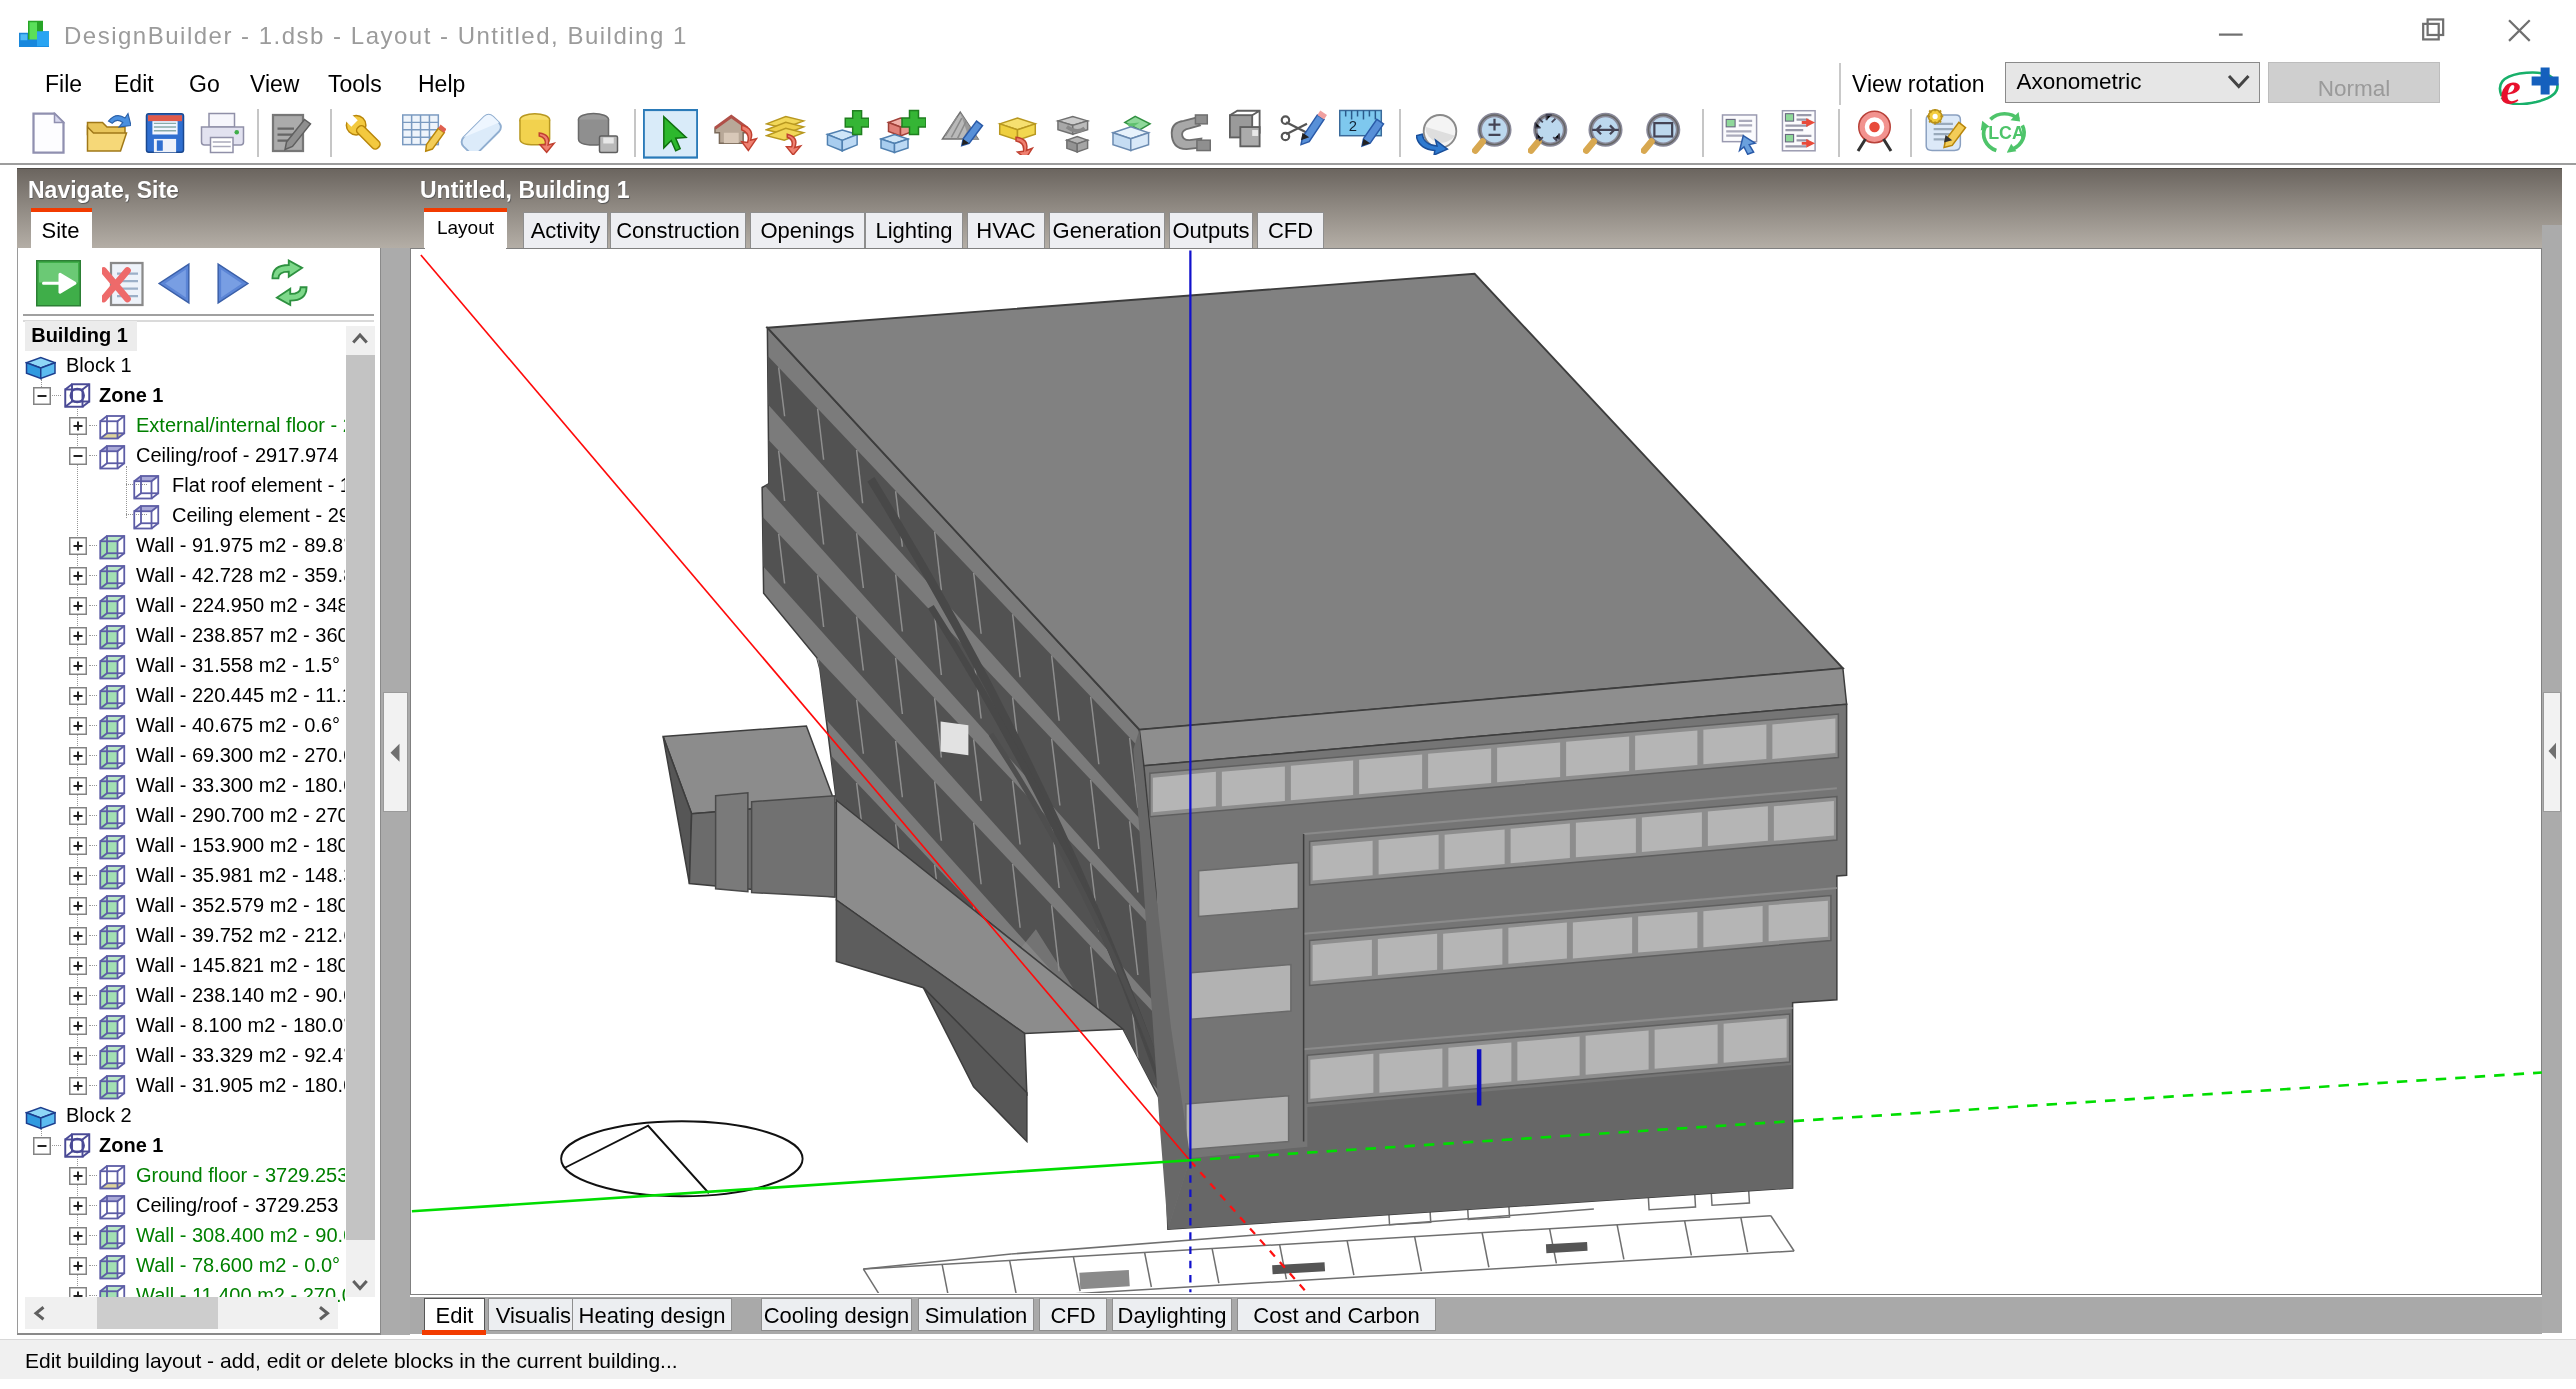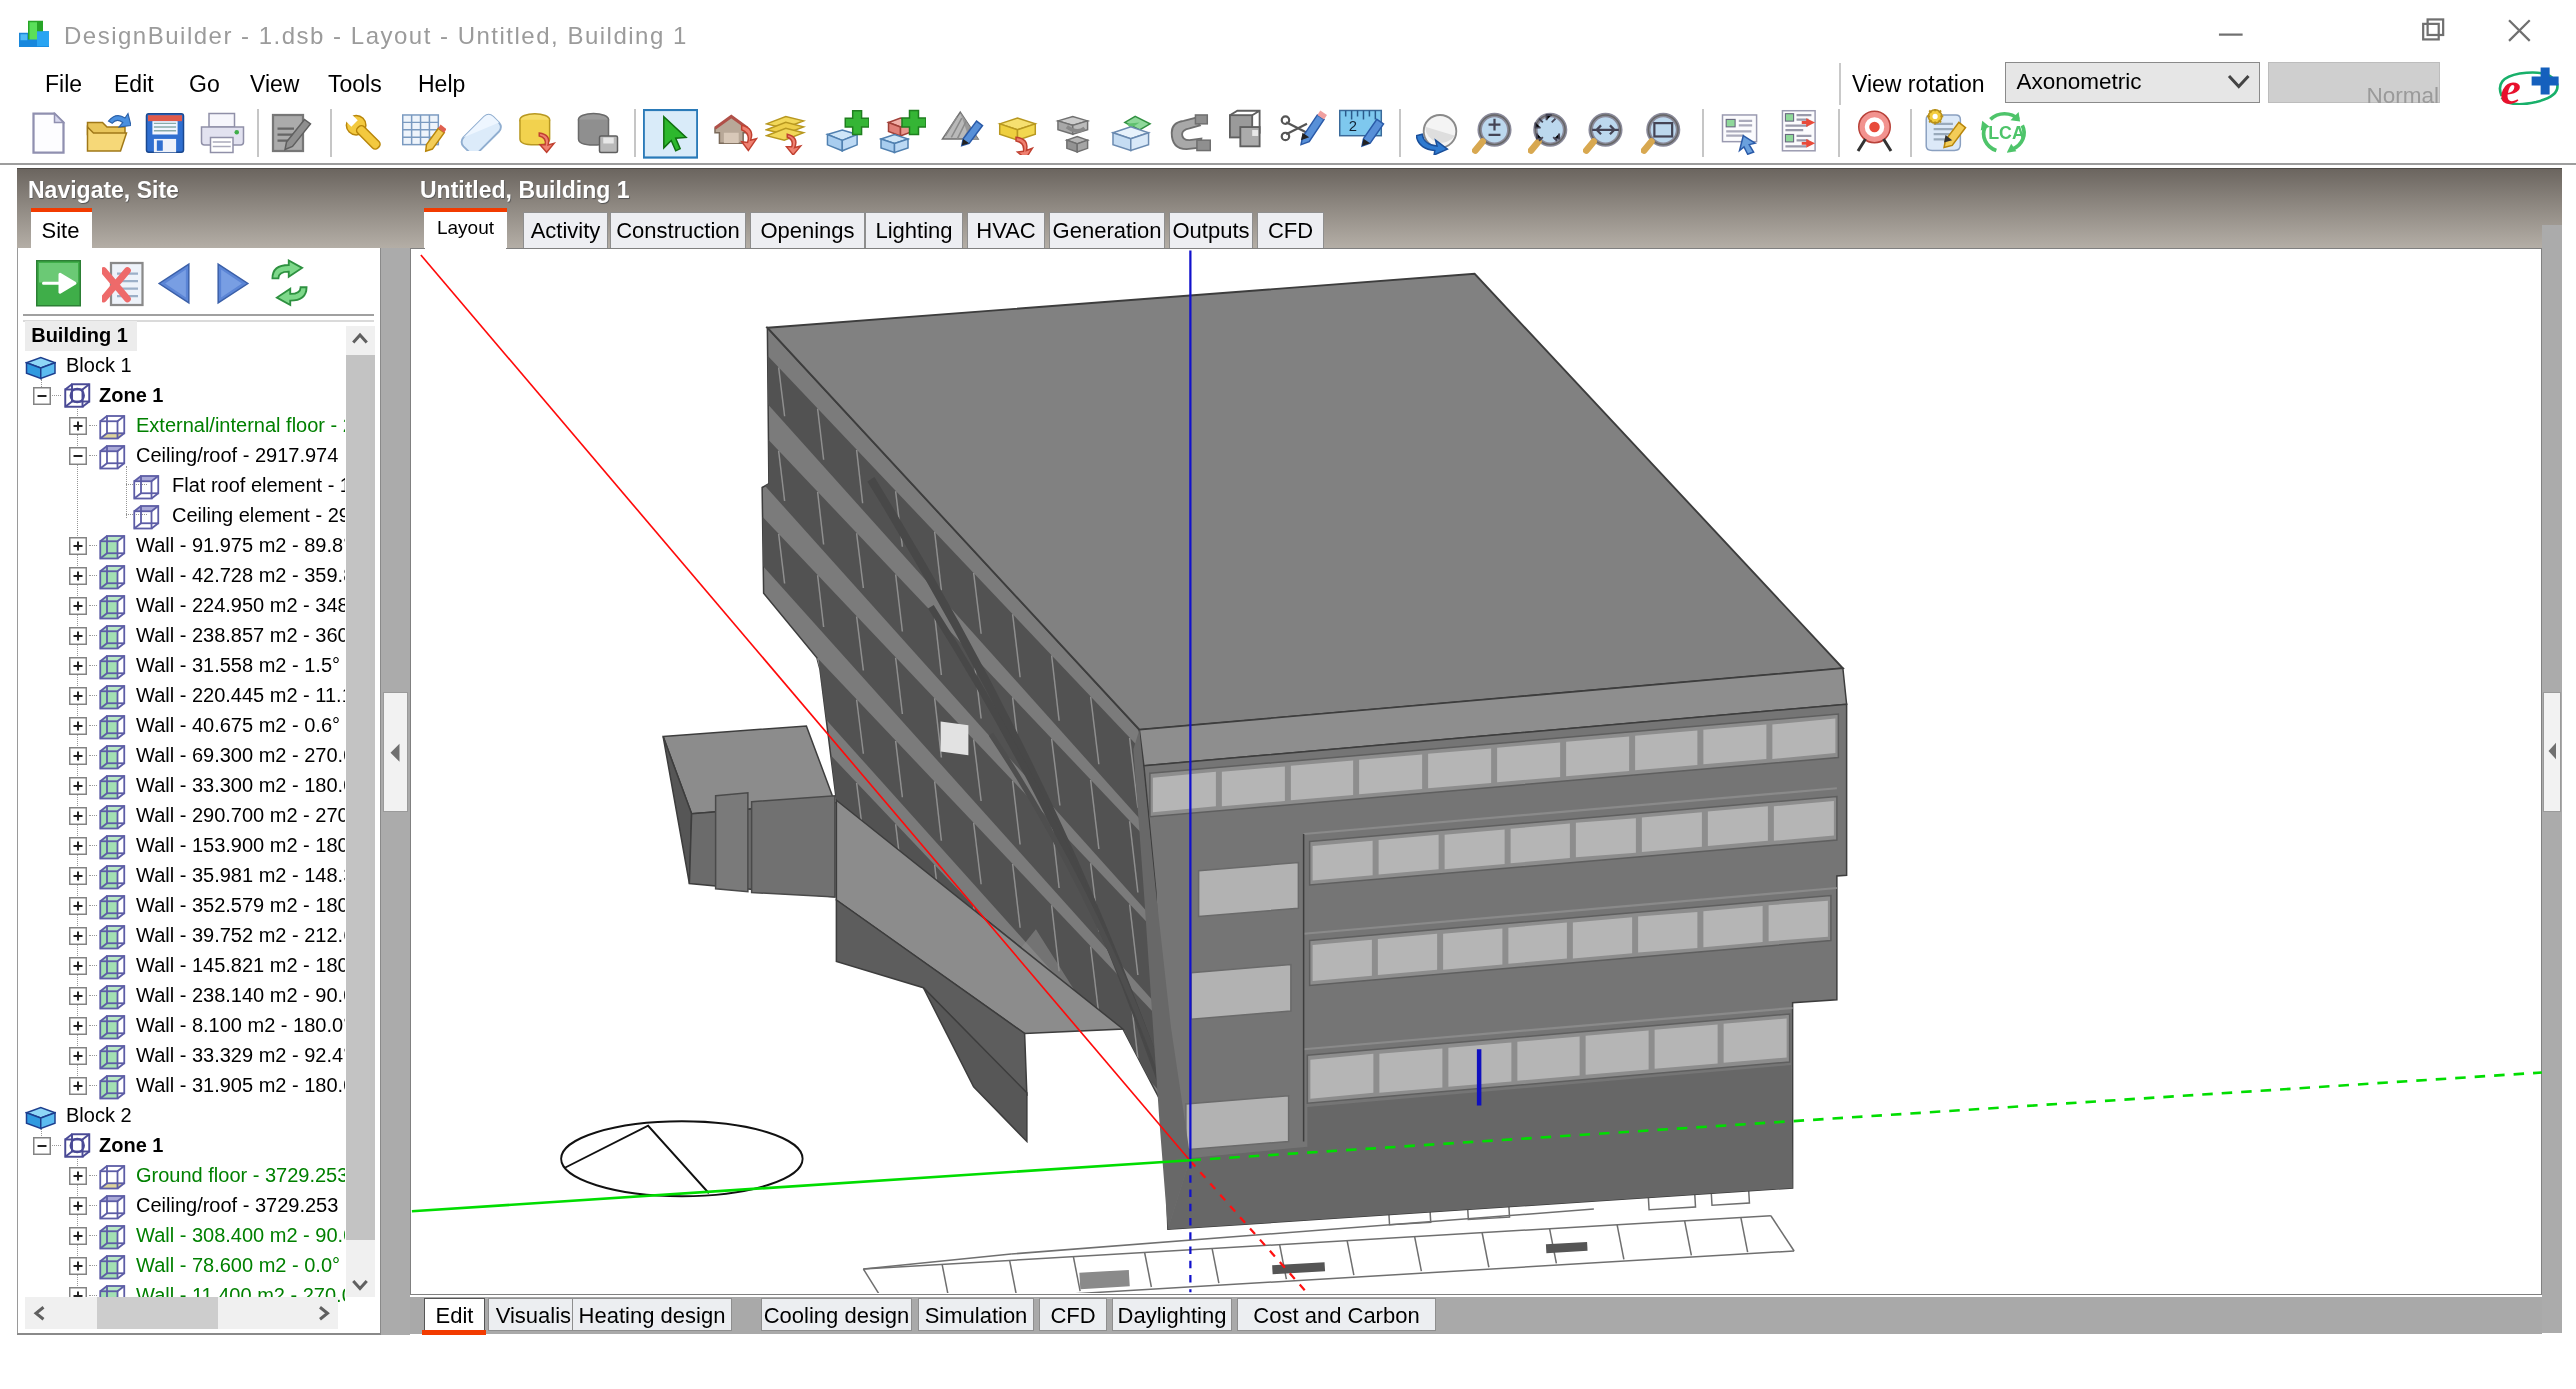--- a/index.html
+++ b/index.html
@@ -49,21 +49,21 @@
   <div class="abs menu" style="left:418px;top:7.5px;">Help</div>
   <div class="abs" style="left:1839px;top:0px;width:1.5px;height:42px;background:#c9c9c9;"></div>
   <div class="abs menu" style="left:1852px;top:7.5px;">View rotation</div>
   <div class="abs" style="left:2005px;top:-1.5px;width:255px;height:41px;background:#e6e6e6;border:1.5px solid #8a8a8a;">
      <div class="abs" style="left:10.5px;top:6px;font-size:22.5px;color:#000;">Axonometric</div>
      <svg class="abs" style="right:7.5px;top:10.5px;" width="25.5" height="18" viewBox="0 0 34 24">
           <path d="M4 4 L17 18 L30 4" stroke="#444" stroke-width="4" fill="none"></path>
         </svg>
   </div>
   <div class="abs" style="left:2268px;top:-1.5px;width:172px;height:41px;background:#cfcfcf;border:1.5px solid #bdbdbd;">
-     <div style="text-align:right;font-size:22.5px;color:#9a9a9a;margin-top:20px;">Normal</div>
+     <div style="text-align:center;font-size:22.5px;color:#9a9a9a;margin-top:13px;">Normal</div>
   </div>
 
   <svg class="abs" style="left:2491px;top:0px;" width="79" height="48" viewBox="0 0 105 64">
     <path d="M14 44 Q 4 20 38 14 Q 80 8 88 28 Q 92 44 60 52 Q 24 60 14 46" fill="none" stroke="#18b06a" stroke-width="3.5"></path>
     <rect x="10" y="10" width="58" height="46" fill="#ffffff" opacity="0"></rect>
     <text x="12" y="54" font-family="Liberation Serif" font-weight="bold" font-style="italic" font-size="62" fill="#e8112d">e</text>
     <path d="M72 6 v36 M54 24 h36" stroke="#1560bd" stroke-width="12" fill="none"></path>
   </svg>
 </div>
 
@@ -1243,15 +1243,18 @@
   <div class="abs" style="left:422px;top:1330px;width:64px;height:5.2px;background:#f23b00;"></div>
   <div class="abs btab" style="left:488px;width:103px;">Visualise</div>
   <div class="abs btab" style="left:572px;width:160px;">Heating design</div>
   <div class="abs btab" style="left:761px;width:151px;">Cooling design</div>
   <div class="abs btab" style="left:918px;width:116px;">Simulation</div>
   <div class="abs btab" style="left:1039px;width:68px;">CFD</div>
   <div class="abs btab" style="left:1112px;width:120px;">Daylighting</div>
   <div class="abs btab" style="left:1237px;width:199px;">Cost and Carbon</div>
 </div>
 
+<div class="abs" style="left:0;top:1339px;width:2576px;height:40px;background:#f0f0f0;border-top:1.5px solid #d8d8d8;">
+  <div class="abs" style="left:25px;top:9px;font-size:21px;color:#000;">Edit building layout - add, edit or delete blocks in the current building...</div>
+</div>
 
 </div>
 
 
 </body></html>

